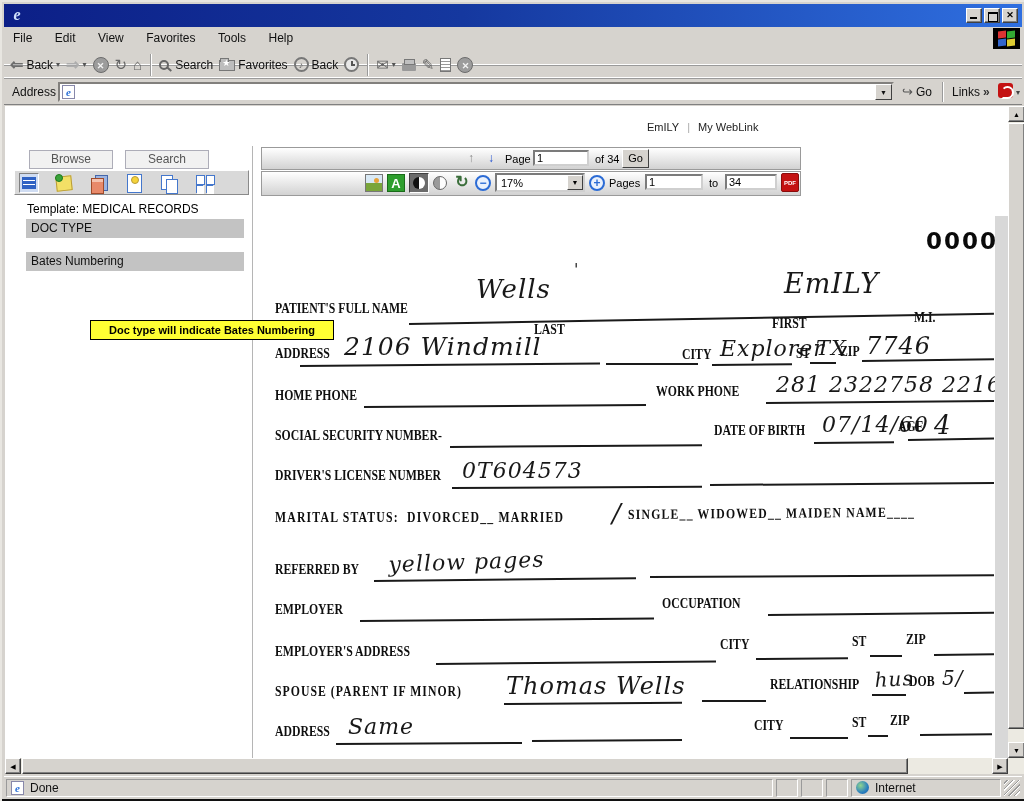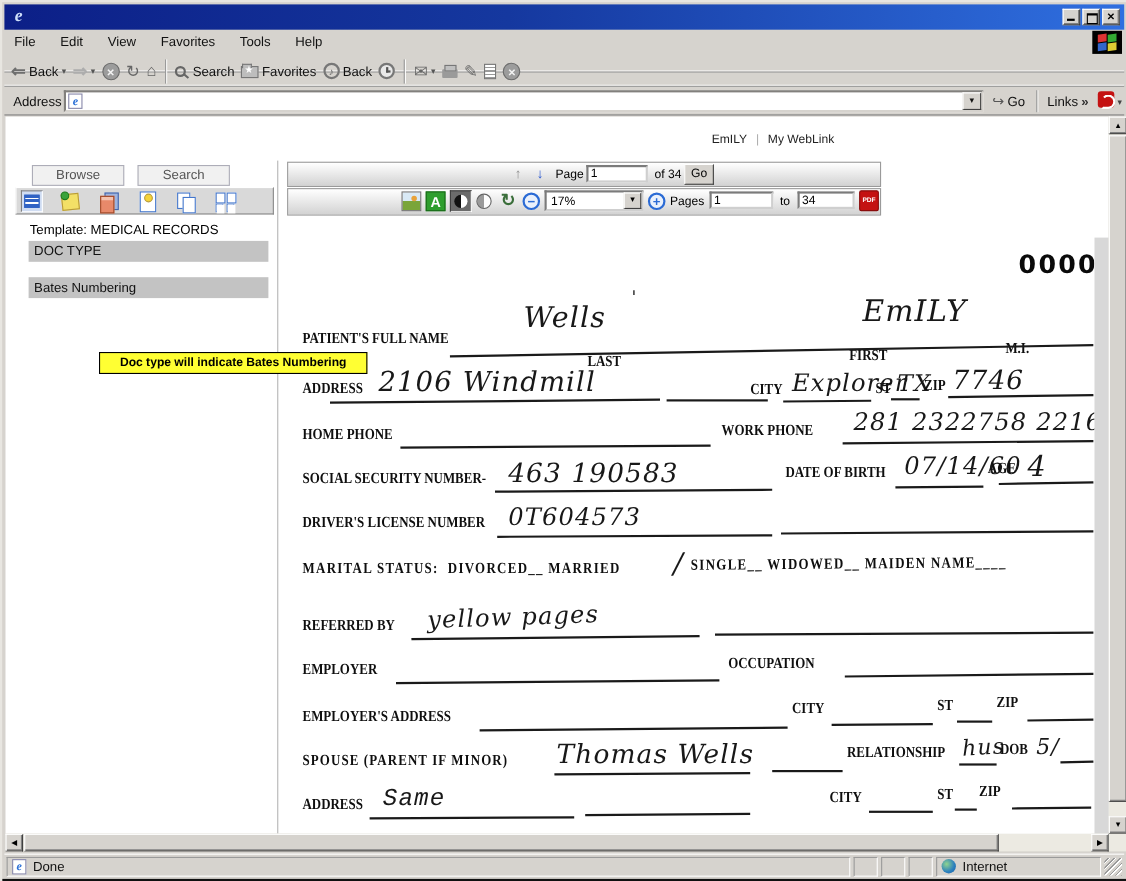--- a/index.html
+++ b/index.html
@@ -362,21 +362,20 @@
         <div class="scanline" style="left: 342px; top: 147px; width: 92px;"></div>
         <div class="scanline" style="left: 448px; top: 148px; width: 80px; transform: rotate(-0.5deg);"></div>
         <div class="scanline" style="left: 546px; top: 146px; width: 26px;"></div>
         <div class="scanline" style="left: 598px; top: 144px; width: 132px; transform: rotate(-0.8deg);"></div>
         <span class="lbl" style="left: 11px; top: 172px; transform: scaleX(0.84);">HOME PHONE</span>
         <span class="lbl" style="left: 392px; top: 168px; transform: scaleX(0.84);">WORK PHONE</span>
         <span class="hw" style="left: 512px; top: 156px; font-size: 22px;">281 2322758 221630</span>
         <div class="scanline" style="left: 100px; top: 190px; width: 282px; transform: rotate(-0.4deg);"></div>
         <div class="scanline" style="left: 502px; top: 186px; width: 228px; transform: rotate(-0.5deg);"></div>
         <span class="lbl" style="left: 11px; top: 212px; transform: scaleX(0.84);">SOCIAL SECURITY NUMBER-</span>
-        <span class="hw" style="left: 198px; top: 200px; font-size: 24px;">463 190583</span>
         <span class="lbl" style="left: 450px; top: 207px; transform: scaleX(0.84);">DATE OF BIRTH</span>
         <span class="hw" style="left: 558px; top: 196px; font-size: 22px;">07/14/60</span>
         <span class="lbl" style="left: 634px; top: 203px; transform: scaleX(0.84);">AGE</span>
         <span class="hw" style="left: 670px; top: 194px; font-size: 26px;">4</span>
         <div class="scanline" style="left: 186px; top: 230px; width: 252px; transform: rotate(-0.4deg);"></div>
         <div class="scanline" style="left: 550px; top: 226px; width: 80px; transform: rotate(-0.5deg);"></div>
         <div class="scanline" style="left: 644px; top: 223px; width: 86px; transform: rotate(-1deg);"></div>
         <span class="lbl" style="left: 11px; top: 252px; transform: scaleX(0.84);">DRIVER'S LICENSE NUMBER</span>
         <span class="hw" style="left: 198px; top: 242px; font-size: 22px;">0T604573</span>
         <div class="scanline" style="left: 188px; top: 271px; width: 250px; transform: rotate(-0.3deg);"></div>
@@ -404,21 +403,21 @@
         <span class="hw" style="left: 242px; top: 456px; font-size: 24px;">Thomas Wells</span>
         <span class="lbl" style="left: 506px; top: 461px; transform: scaleX(0.84);">RELATIONSHIP</span>
         <span class="hw" style="left: 610px; top: 452px; font-size: 20px; transform: rotate(-3deg);">hus</span>
         <span class="lbl" style="left: 645px; top: 458px; transform: scaleX(0.84);">DOB</span>
         <span class="hw" style="left: 678px; top: 450px; font-size: 20px;">5/</span>
         <div class="scanline" style="left: 240px; top: 487px; width: 178px; transform: rotate(-0.4deg);"></div>
         <div class="scanline" style="left: 438px; top: 484px; width: 64px;"></div>
         <div class="scanline" style="left: 608px; top: 478px; width: 34px;"></div>
         <div class="scanline" style="left: 700px; top: 476px; width: 30px; transform: rotate(-1deg);"></div>
         <span class="lbl" style="left: 11px; top: 508px; transform: scaleX(0.84);">ADDRESS</span>
-        <span class="hw" style="left: 84px; top: 498px; font-size: 22px; font-family: Liberation Mono, monospace;">Same</span>
+        <span class="hw" style="left: 84px; top: 498px; font-size: 22px;">Same</span>
         <span class="lbl" style="left: 490px; top: 502px; transform: scaleX(0.84);">CITY</span>
         <span class="lbl" style="left: 588px; top: 499px; transform: scaleX(0.84);">ST</span>
         <span class="lbl" style="left: 626px; top: 497px; transform: scaleX(0.84);">ZIP</span>
         <div class="scanline" style="left: 72px; top: 527px; width: 186px; transform: rotate(-0.3deg);"></div>
         <div class="scanline" style="left: 268px; top: 524px; width: 150px; transform: rotate(-0.4deg);"></div>
         <div class="scanline" style="left: 526px; top: 521px; width: 58px;"></div>
         <div class="scanline" style="left: 604px; top: 519px; width: 20px;"></div>
         <div class="scanline" style="left: 656px; top: 518px; width: 72px; transform: rotate(-0.6deg);"></div>
       </div>
     <div class="graystrip"></div>

